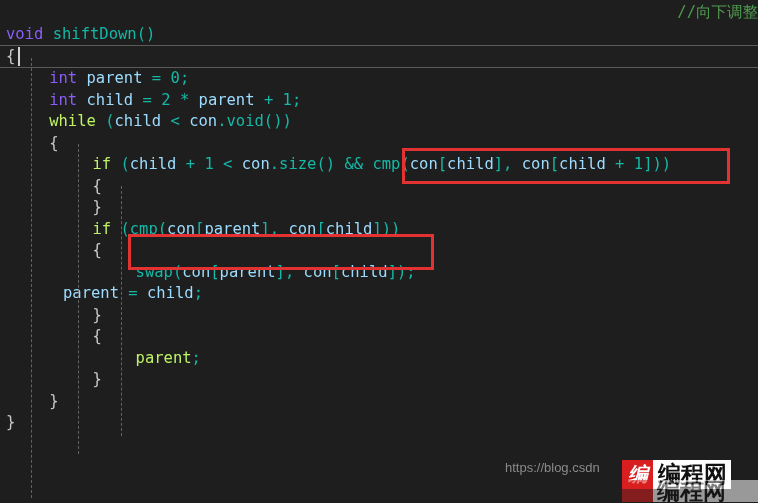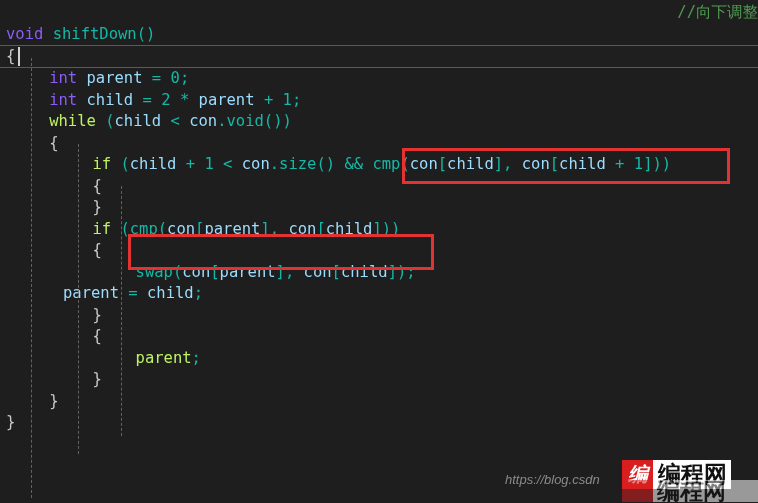--- a/index.html
+++ b/index.html
@@ -173,21 +173,21 @@
         <div class="indent-guide" style="left: 121px; top: 186px; height: 250px;"></div>
       </div>
     <div id="caret" style="left: 18px; top: 47px; height: 18.5px;"></div>
   </div>
 
   <div id="boxes-host">
       <div class="redbox" title="cmp(con[child], con[child + 1])" style="left: 402px; top: 148px; width: 328px; height: 36px; border-color: rgb(227, 50, 50);"></div>
       <div class="redbox" title="cmp(con[parent], con[child])" style="left: 128px; top: 234px; width: 306px; height: 36px; border-color: rgb(227, 50, 50);"></div>
     </div>
 
-  <div id="watermark-url" style="left: 505px; top: 472px; font-style: italic;">https://blog.csdn</div>
+  <div id="watermark-url" style="left: 505px; top: 460px;">https://blog.csdn</div>
 
   <div id="logo" style="left: 622px; top: 460px;">
     <div id="logo-mark">编</div>
     <div id="logo-text">编程网</div>
   </div>
   <div id="logo-ghost" style="left:622px;top:480px;">
     <div class="g-mark"></div>
     <div class="g-text">编程网</div>
   </div>
 

